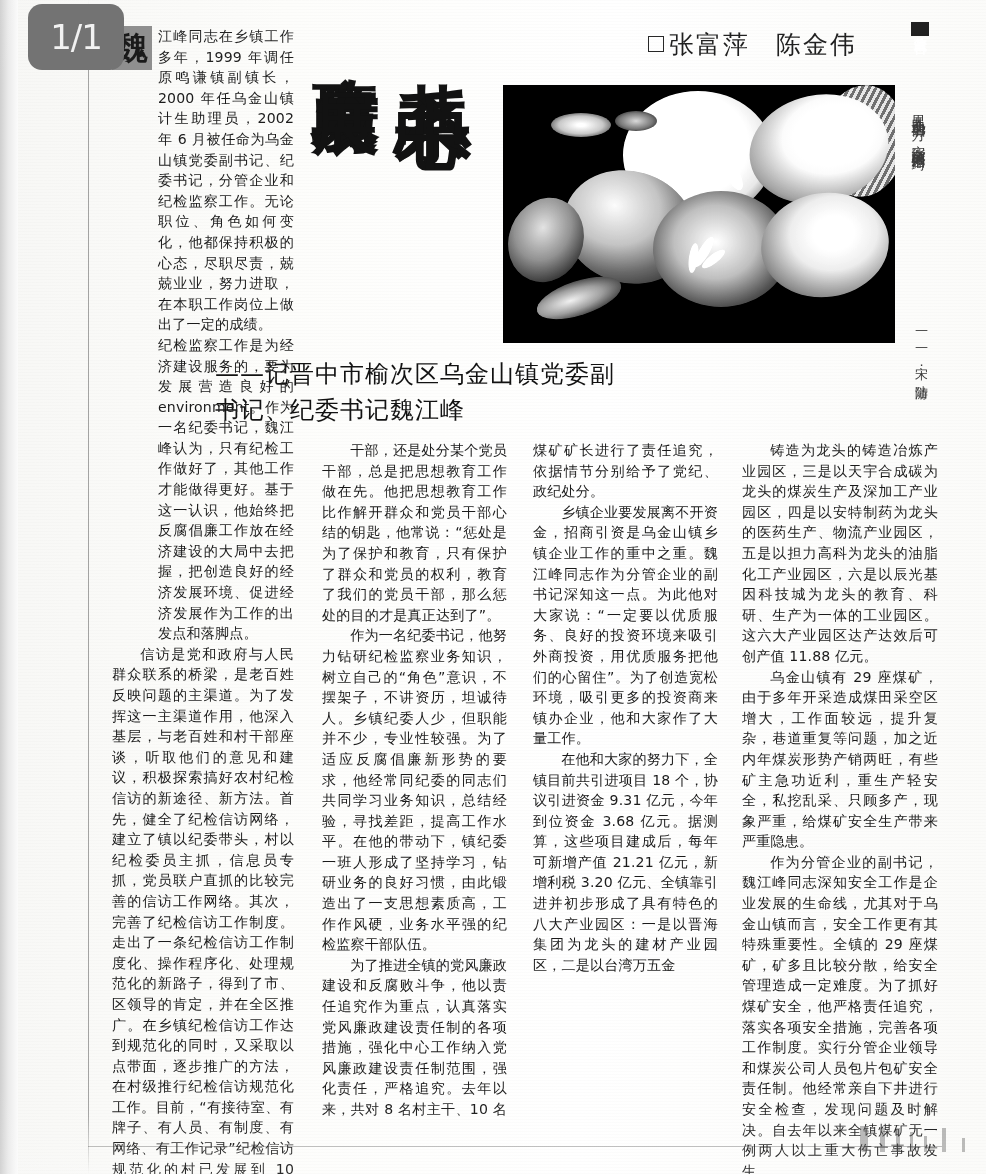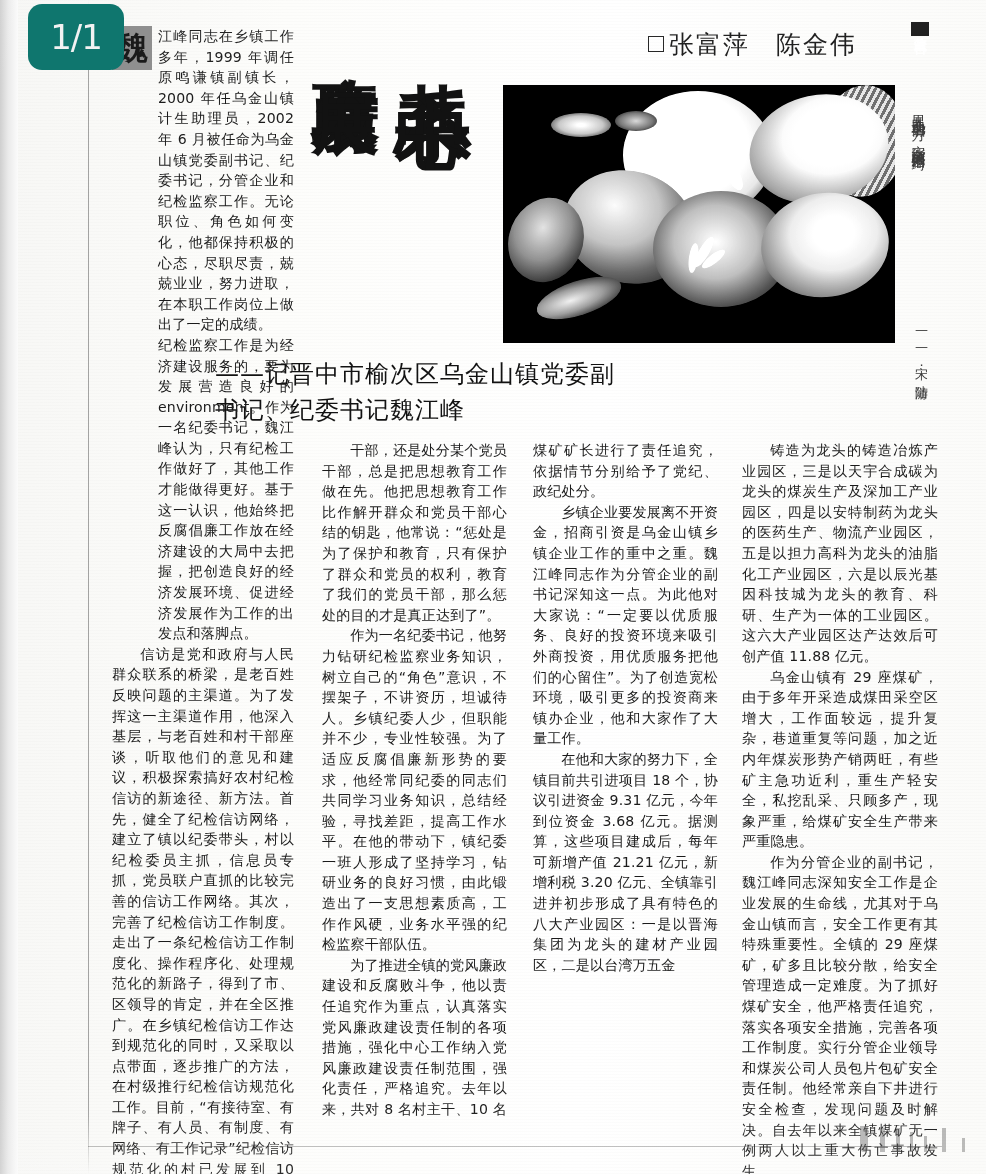--- a/index.html
+++ b/index.html
@@ -30,21 +30,21 @@
     background:linear-gradient(180deg,rgba(0,0,0,0) 0%,rgba(60,60,60,.45) 6%,rgba(60,60,60,.45) 95%,rgba(0,0,0,0) 100%);
   }
   #bottom-rule{
     position:absolute;left:88px;top:1146px;width:854px;height:1px;
     background:rgba(70,70,70,.35);
   }
 
   
   #watermark{
     position:absolute;left:28px;top:4px;width:96px;height:66px;
-    background:#0f766e;border-radius:14px;
+    background:#737373;border-radius:14px;
     display:flex;align-items:center;justify-content:center;
     z-index:40;
   }
   #watermark .wm-text{
     color:#f2f2f2;font-size:34px;line-height:1;
     font-family:"DejaVu Sans","Liberation Sans",sans-serif;
     letter-spacing:-1px;
   }
 
   

